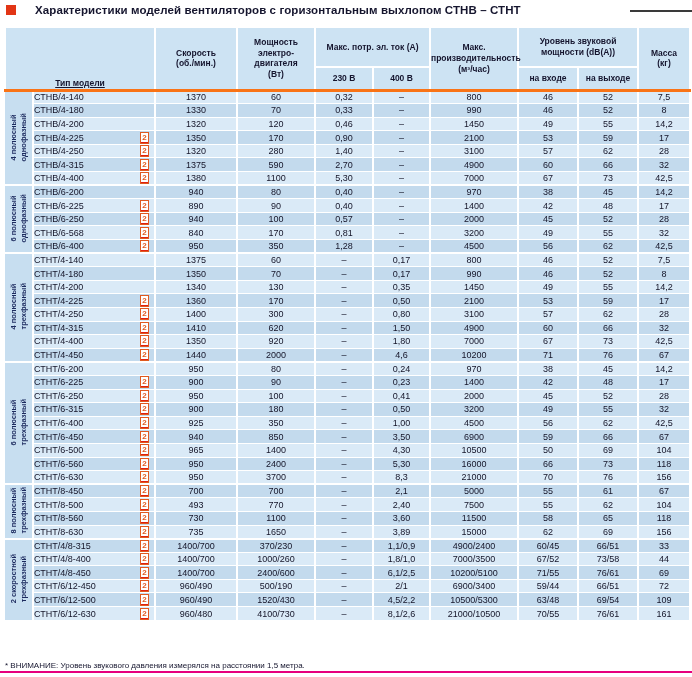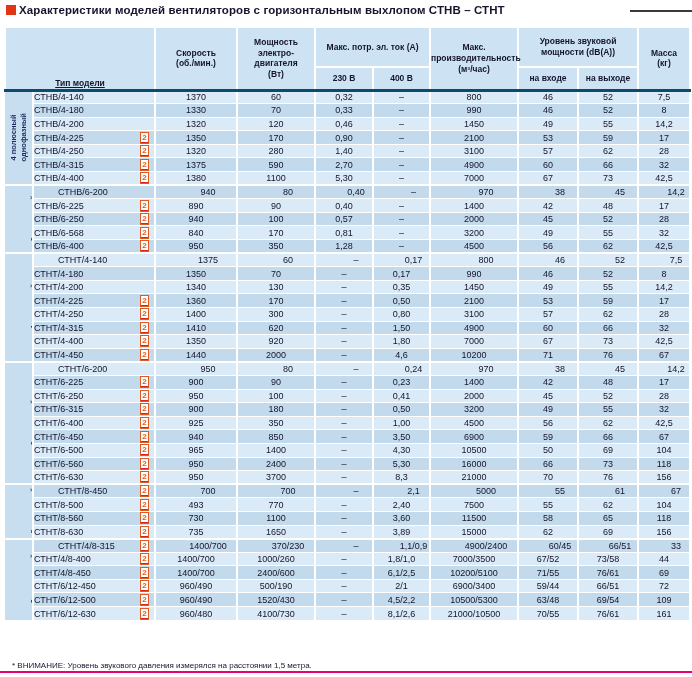--- a/index.html
+++ b/index.html
@@ -1,20 +1,20 @@
 <!DOCTYPE html>
 <html><head>
 <meta charset="utf-8">
 <style>
   html,body { margin:0; padding:0; }
   body {
     width:692px; height:677px; position:relative; background:#fff;
     font-family:"Liberation Sans", sans-serif; overflow:hidden;
   }
-  .title-row { position:absolute; top:4px; left:6px; display:flex; align-items:center; gap:3px; }
+  .title-row { position:absolute; top:4px; left:6px; display:flex; align-items:center; gap:19px; }
   .bullet { width:10px; height:10px; background:#e23515; flex:0 0 auto; }
   .title-text { font-size:11.5px; font-weight:bold; color:#15152e; letter-spacing:0.1px; }
   .top-rule { position:absolute; top:10px; left:630px; width:62px; height:2px; background:#3a3a3a; }
 
   table.fan { position:absolute; top:26px; left:4px; width:685px; border-collapse:collapse; table-layout:fixed; }
   table.fan th, table.fan td { padding:0; margin:0; box-sizing:border-box; }
 
   thead th {
     background:#cde3f3; border:2px solid #fff;
     font-size:8.5px; font-weight:bold; color:#15152e;
@@ -22,40 +22,40 @@
   }
   thead tr.h1 { height:40px; }
   thead tr.h2 { height:23px; }
   th.typemodel { vertical-align:bottom; padding-bottom:5px;text-decoration:underline; }
 
   tbody td {
     font-size:9px; color:#141428; text-align:center; vertical-align:middle;
     height:13.6px; border-right:2px solid #fff; border-top:1px dashed #fff;
     white-space:nowrap; overflow:hidden;
   }
-  tbody tr:first-child td { border-top:3px solid #0c4a6e;margin-top:35px; }
-  tbody tr.group-first td { border-top:2px solid #fff;padding-left:24px; }
+  tbody tr:first-child td { border-top:3px solid #f97316;margin-top:35px; }
+  tbody tr.group-first td { border-top:2px solid #fff; }
   tr.r-light td { background:#daeaf7; }
   tr.r-dark  td { background:#c3daed; }
   td.group-cell { background:#c7def0 !important; border-top:2px solid #fff; }
   .vlabel {
     writing-mode:vertical-rl; transform:rotate(180deg);
     font-size:7.5px; font-weight:bold; color:#1c2a5e;
     white-space:pre-line; line-height:1.3; display:inline-block; text-align:center;
   }
   td.model-cell { text-align:left; padding-left:24px; position:relative; }
   .ts-icon {
     position:absolute; right:5px; top:50%; transform:translateY(-50%);
     width:9px; height:12px; background:#fff; border:1px solid #e05a20;
     box-sizing:border-box; display:flex; flex-direction:column; align-items:stretch;
   }
   .ts-num { flex:1; font-size:8px; font-weight:bold; color:#e05a20; line-height:9px; text-align:center; }
   .ts-strip { height:2px; background:#e02010; }
 
-  .footnote { position:absolute; top:661px; left:5px; font-size:8px; color:#15152e;margin-left:7px; }
+  .footnote { position:absolute; top:661px; left:5px; font-size:8px; color:#15152e; }
   .bottom-rule { position:absolute; top:671px; left:0; width:692px; height:2px; background:#e6007e; }
 </style>
 </head>
 <body>
 
 <div class="title-row">
   <span class="bullet"></span>
   <span class="title-text">Характеристики моделей вентиляторов с горизонтальным выхлопом СТНВ – СТНТ</span>
 </div>
 <div class="top-rule"></div>

